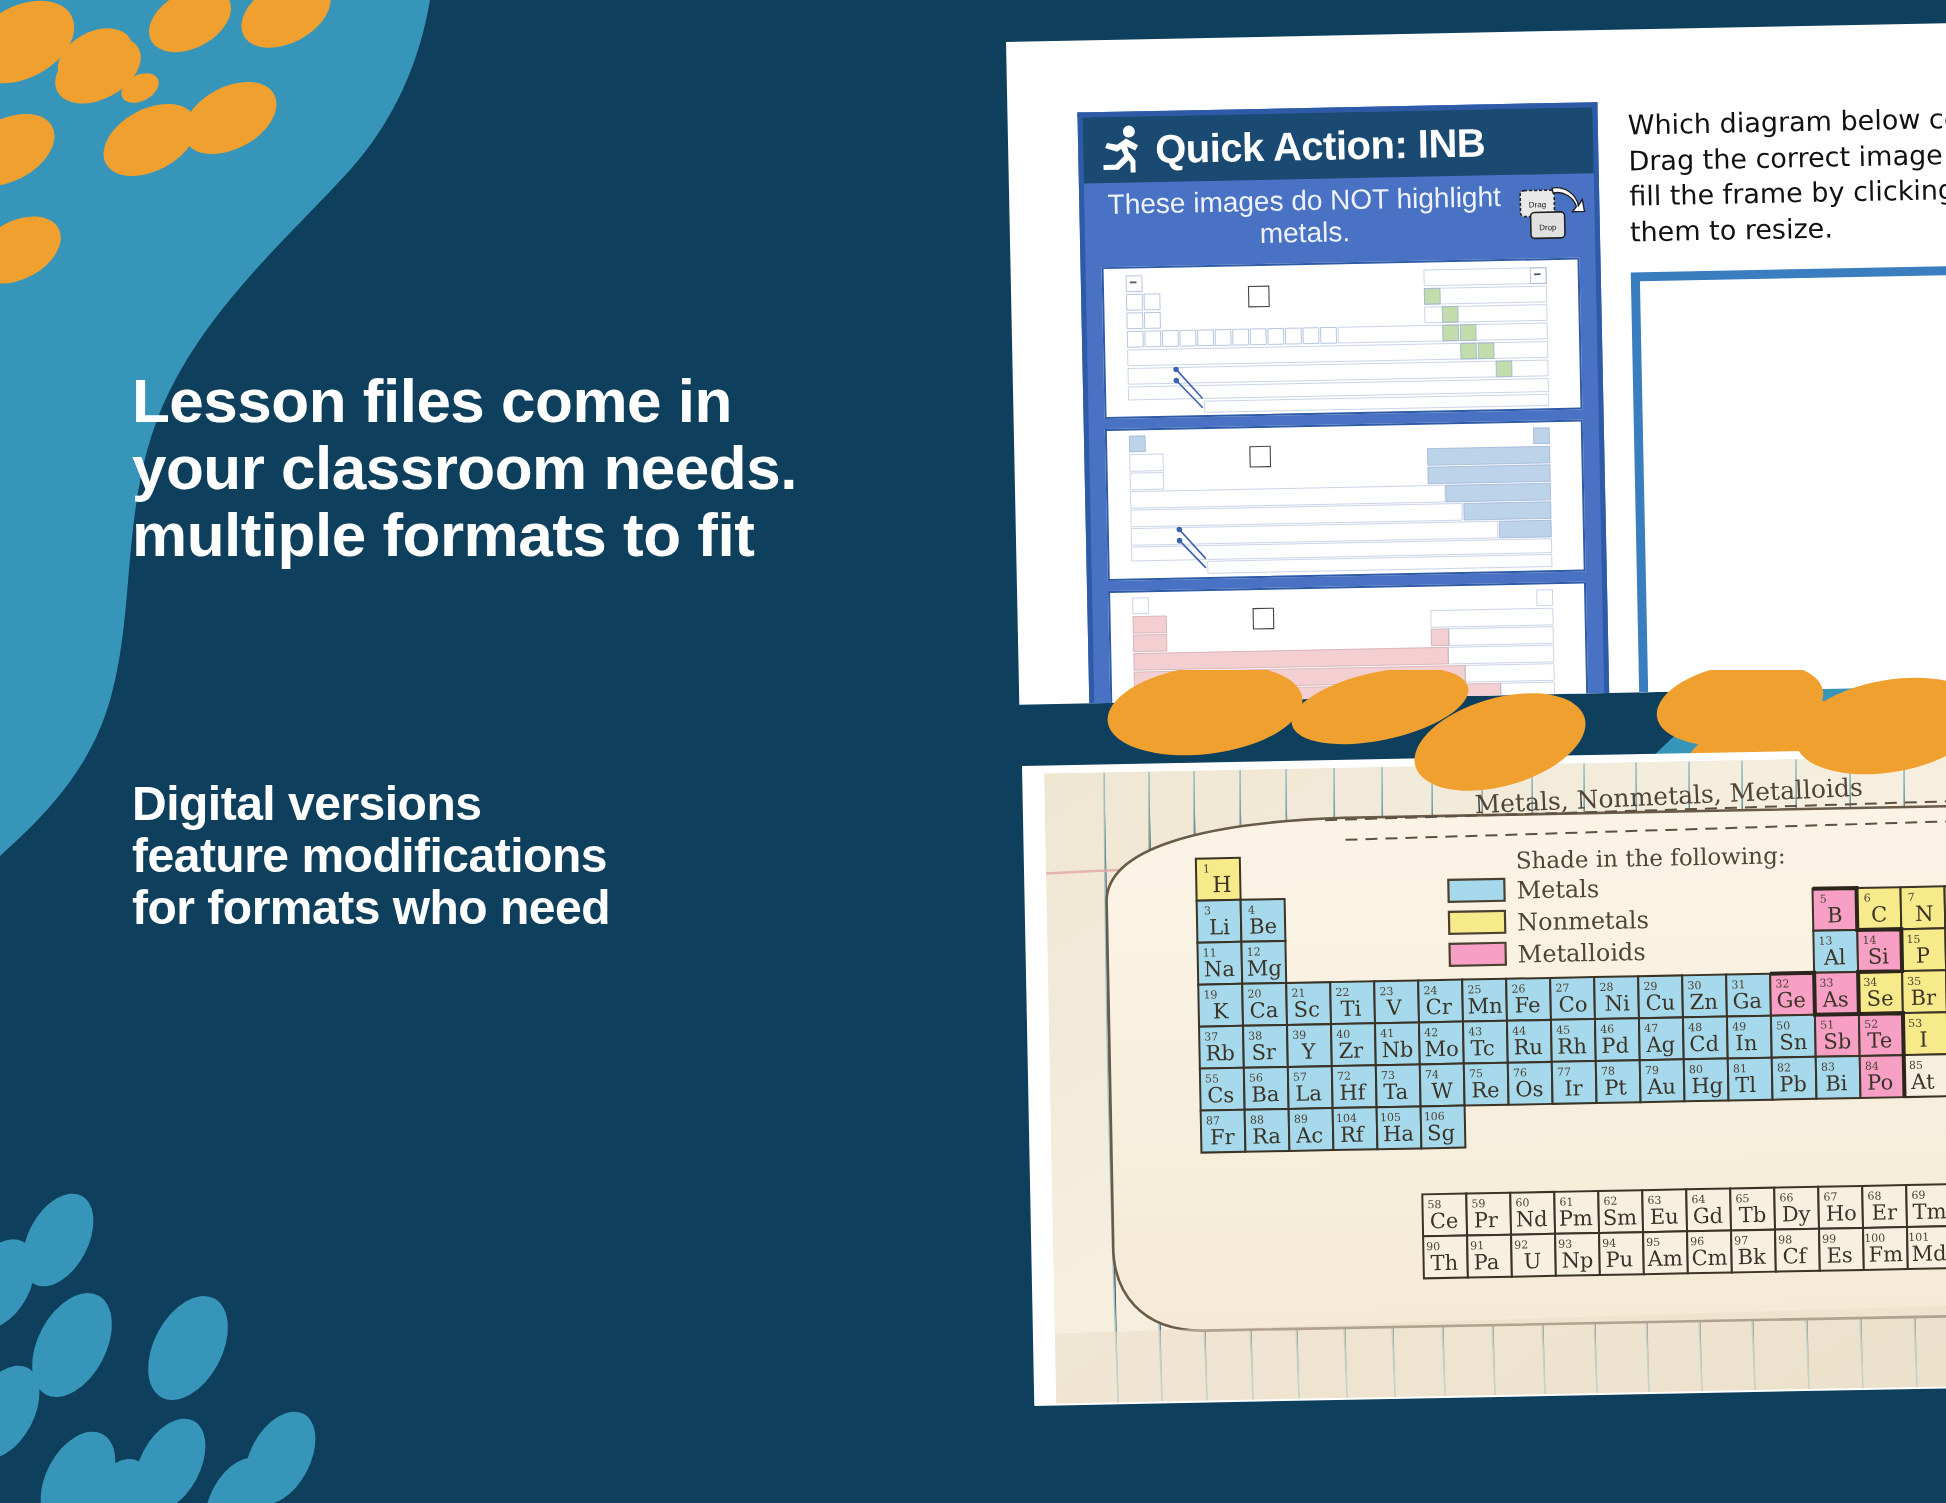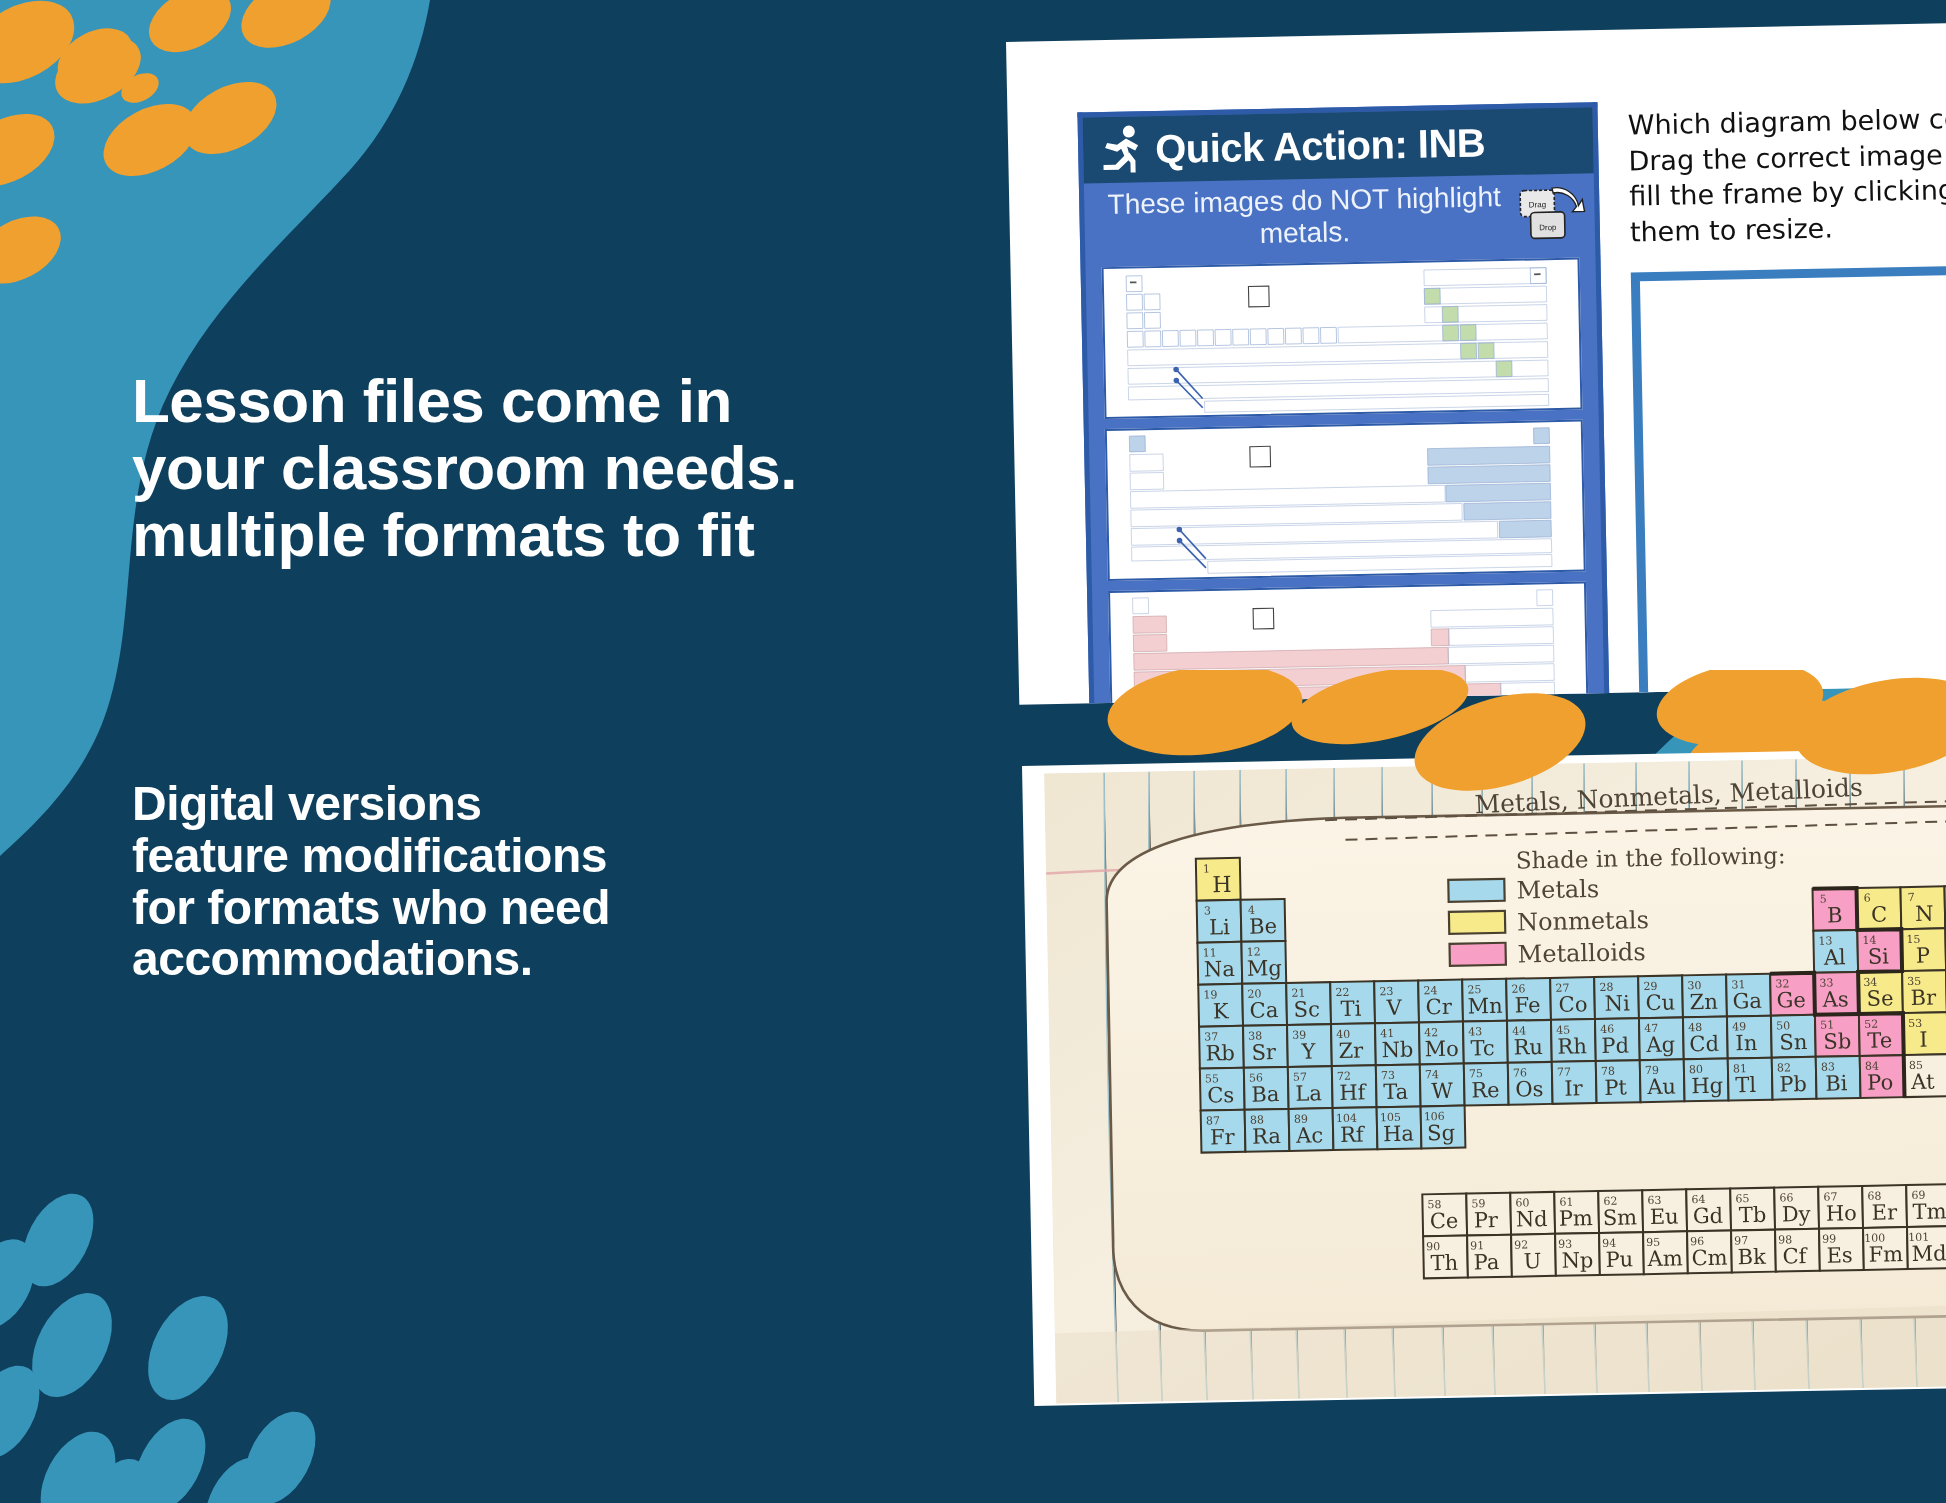--- a/index.html
+++ b/index.html
@@ -178,21 +178,20 @@
 
 <div class="copy-block" id="copy1">
   <span class="ln">Lesson files come in</span>
   <span class="ln">your classroom needs.</span>
   <span class="ln">multiple formats to fit</span>
 </div>
 <div class="copy-block" id="copy2">
   <span class="ln">Digital versions</span>
   <span class="ln">feature modifications</span>
   <span class="ln">for formats who need</span>
-  <span class="ln">accommodations.</span>
 </div>
 
 <div id="slide1">
   <div id="slide1-inner">
 
     <div id="qa-panel">
       <div id="qa-header">
         <svg class="runner" viewBox="0 0 44 50">
           <circle cx="30" cy="7" r="6" fill="#fff"></circle>
           <path d="M27 14 L18 20 L8 18 L6 23 L18 27 L22 24 L25 31 L16 40 L4 40 L4 45 L19 45 L31 34 L28 22 L36 26 L39 21 Z" fill="#fff"></path>

